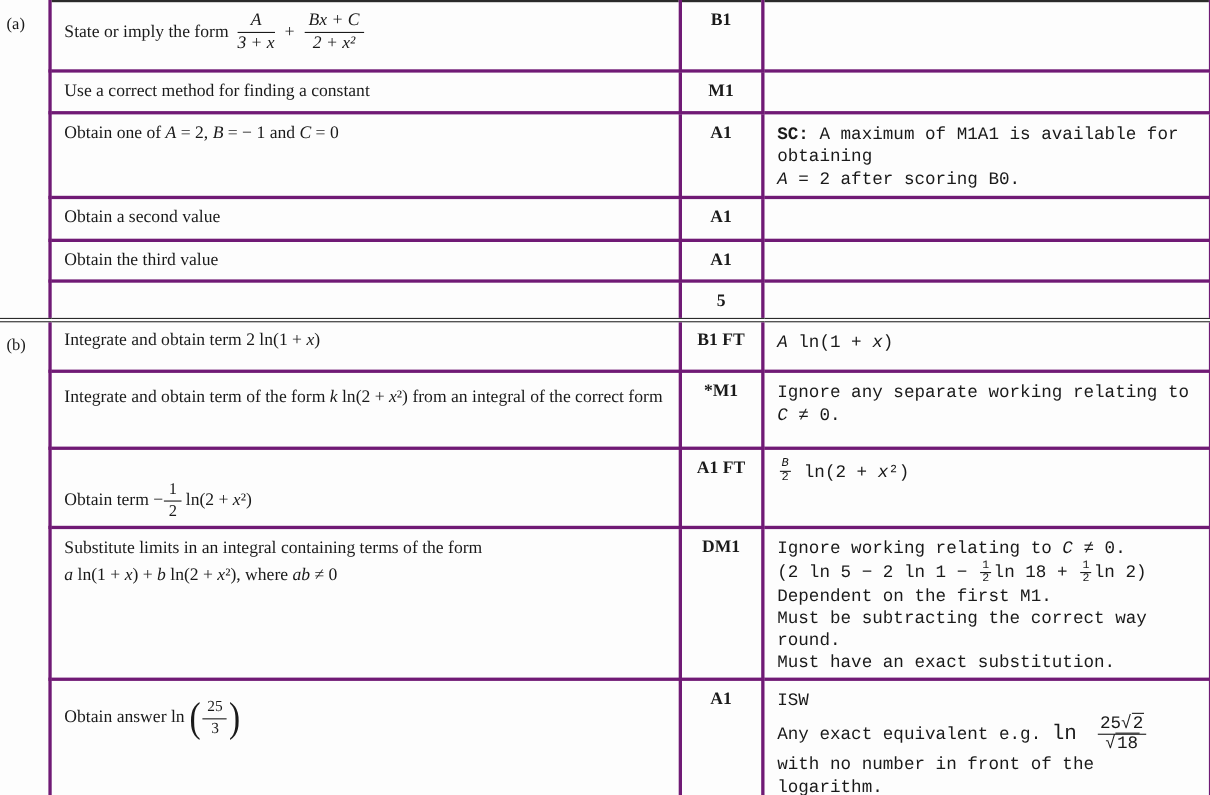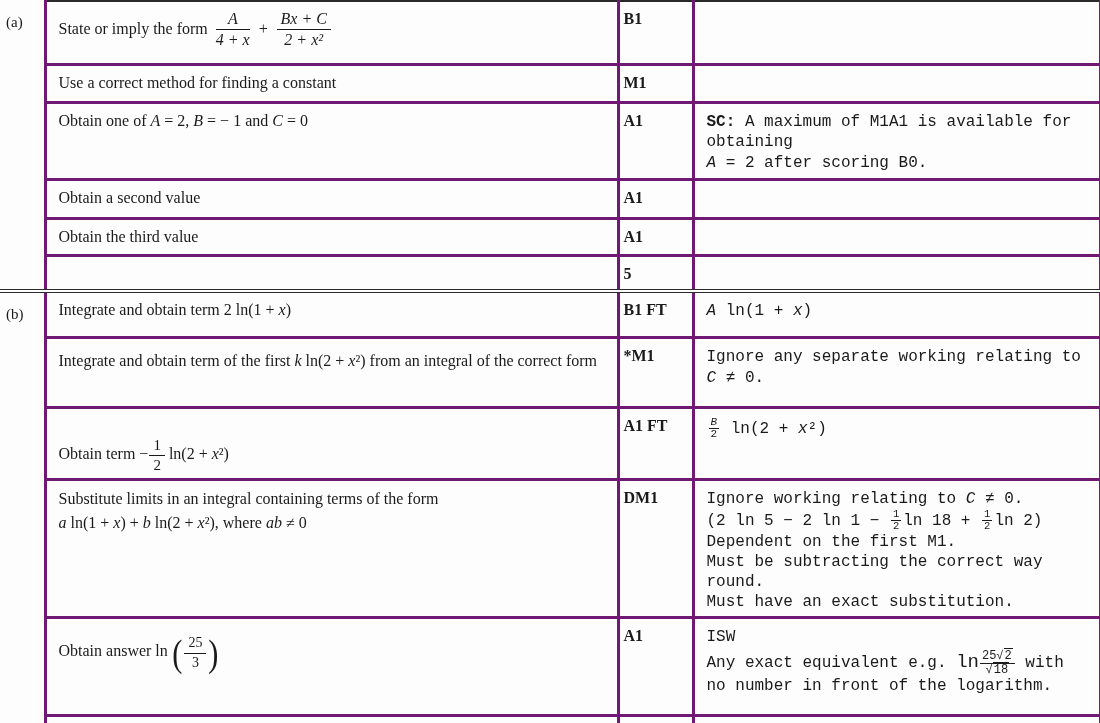--- a/index.html
+++ b/index.html
@@ -16,21 +16,21 @@
   td.label{
     border-left:none;border-top:none;
     padding:13px 0 0 6px;font-size:15px;
   }
   tr.first-row td{border-top:2px solid #2b2b2b;}
   tr.first-row td.label{border-top:none;}
   tr.part-sep td{border-top:4px double #2b2b2b;}
   tr.last-row td{border-bottom:5px double #2b2b2b;}
   td.desc{padding:8px 10px 4px 12px;}
   td.mark{
-    font-weight:bold;padding:8px 4px 0 4px;
+    text-align:center;font-weight:bold;padding:8px 4px 0 4px;
   }
   td.guide{padding:8px 10px 4px 12px;font-family:Liberation Mono, monospace;}
   .mi{font-style:italic;}
   .mb{font-weight:bold;}
   .frac{
     display:inline-block;vertical-align:middle;text-align:center;
     margin:0 4px;line-height:1.15;
   }
   .frac .num{display:block;border-bottom:1px solid #1a1a1a;padding:0 4px 1px 4px;}
   .frac .den{display:block;padding-top:1px;}
@@ -59,21 +59,21 @@
         <col style="width:573px">
         <col style="width:75px">
         <col style="width:407px">
   </colgroup>
 
   <tbody>
         <tr class="first-row" style="height:63px">
     <td class="label" rowspan="6">(a)</td>
     <td class="desc">
       <span>State or imply the form</span>
-      <span class="frac"><span class="num mi">A</span><span class="den mi">4 + x</span></span>
+      <span class="frac"><span class="num mi">A</span><span class="den mi">3 + x</span></span>
       <span class="mi">+</span>
       <span class="frac"><span class="num mi">Bx + C</span><span class="den mi">2 + x²</span></span>
     </td>
     <td class="mark">B1</td>
     <td class="guide"></td>
   </tr>
 
   <tr style="height:38px">
     <td class="desc">Use a correct method for finding a constant</td>
     <td class="mark">M1</td>
@@ -110,21 +110,21 @@
   <tr class="part-sep" style="height:46px">
     <td class="label" rowspan="6">(b)</td>
     <td class="desc"><span>Integrate and obtain term  2 ln(1 + </span><span class="mi">x</span><span>)</span></td>
     <td class="mark">B1 FT</td>
     <td class="guide">
       <div class="g-line"><span class="mi">A</span><span> ln(1 + </span><span class="mi">x</span><span>)</span></div>
     </td>
   </tr>
 
   <tr style="height:70px">
-    <td class="desc" style="line-height:1.7;"><span>Integrate and obtain term of the first  </span><span class="mi">k</span><span> ln(2 + </span><span class="mi">x</span><span>²)  from an integral of the correct form</span></td>
+    <td class="desc" style="line-height:1.7;"><span>Integrate and obtain term of the form  </span><span class="mi">k</span><span> ln(2 + </span><span class="mi">x</span><span>²)  from an integral of the correct form</span></td>
     <td class="mark">*M1</td>
     <td class="guide">
       <div class="g-line"><span>Ignore any separate working relating to </span><span class="mi">C</span><span> ≠ 0.</span></div>
     </td>
   </tr>
 
   <tr style="height:63px">
     <td class="desc" style="padding-top:28px;">
       <span><span>Obtain term  −</span></span><span class="frac" style="font-size:15px;margin-left:1px;"><span class="num">1</span><span class="den">2</span></span><span><span>ln(2 + </span><span class="mi">x</span><span>²)</span></span>
     </td>
@@ -153,21 +153,21 @@
 
   <tr style="height:98px">
     <td class="desc" style="padding-top:16px;margin-left:48px;">
       <span>Obtain answer  ln</span>
       <span class="bigp">(</span><span class="frac" style="font-size:14px;margin:0 2px;"><span class="num">25</span><span class="den">3</span></span><span class="bigp">)</span>
     </td>
     <td class="mark">A1</td>
     <td class="guide">
       <div class="g-line">ISW</div>
       <div class="g-line" style="padding-top:2px;">
-        <span>Any exact equivalent e.g. </span><span class="lnbig">ln</span><span class="sfrac" style="font-size:12px;margin:0 1px;"><span class="num"><span>25√</span><span class="rad">2</span></span><span class="den"><span>√</span><span class="rad">18</span></span></span><span> with no number in front of the logarithm.</span>
+        <span>Any exact equivalent e.g. </span><span class="lnbig">ln</span><span class="sfrac" style="font-size:16px;margin:0 19px;"><span class="num"><span>25√</span><span class="rad">2</span></span><span class="den"><span>√</span><span class="rad">18</span></span></span><span> with no number in front of the logarithm.</span>
       </div>
     </td>
   </tr>
 
   <tr class="last-row" style="height:37px">
     <td class="desc"></td>
     <td class="mark">5</td>
     <td class="guide"></td>
   </tr>
 

